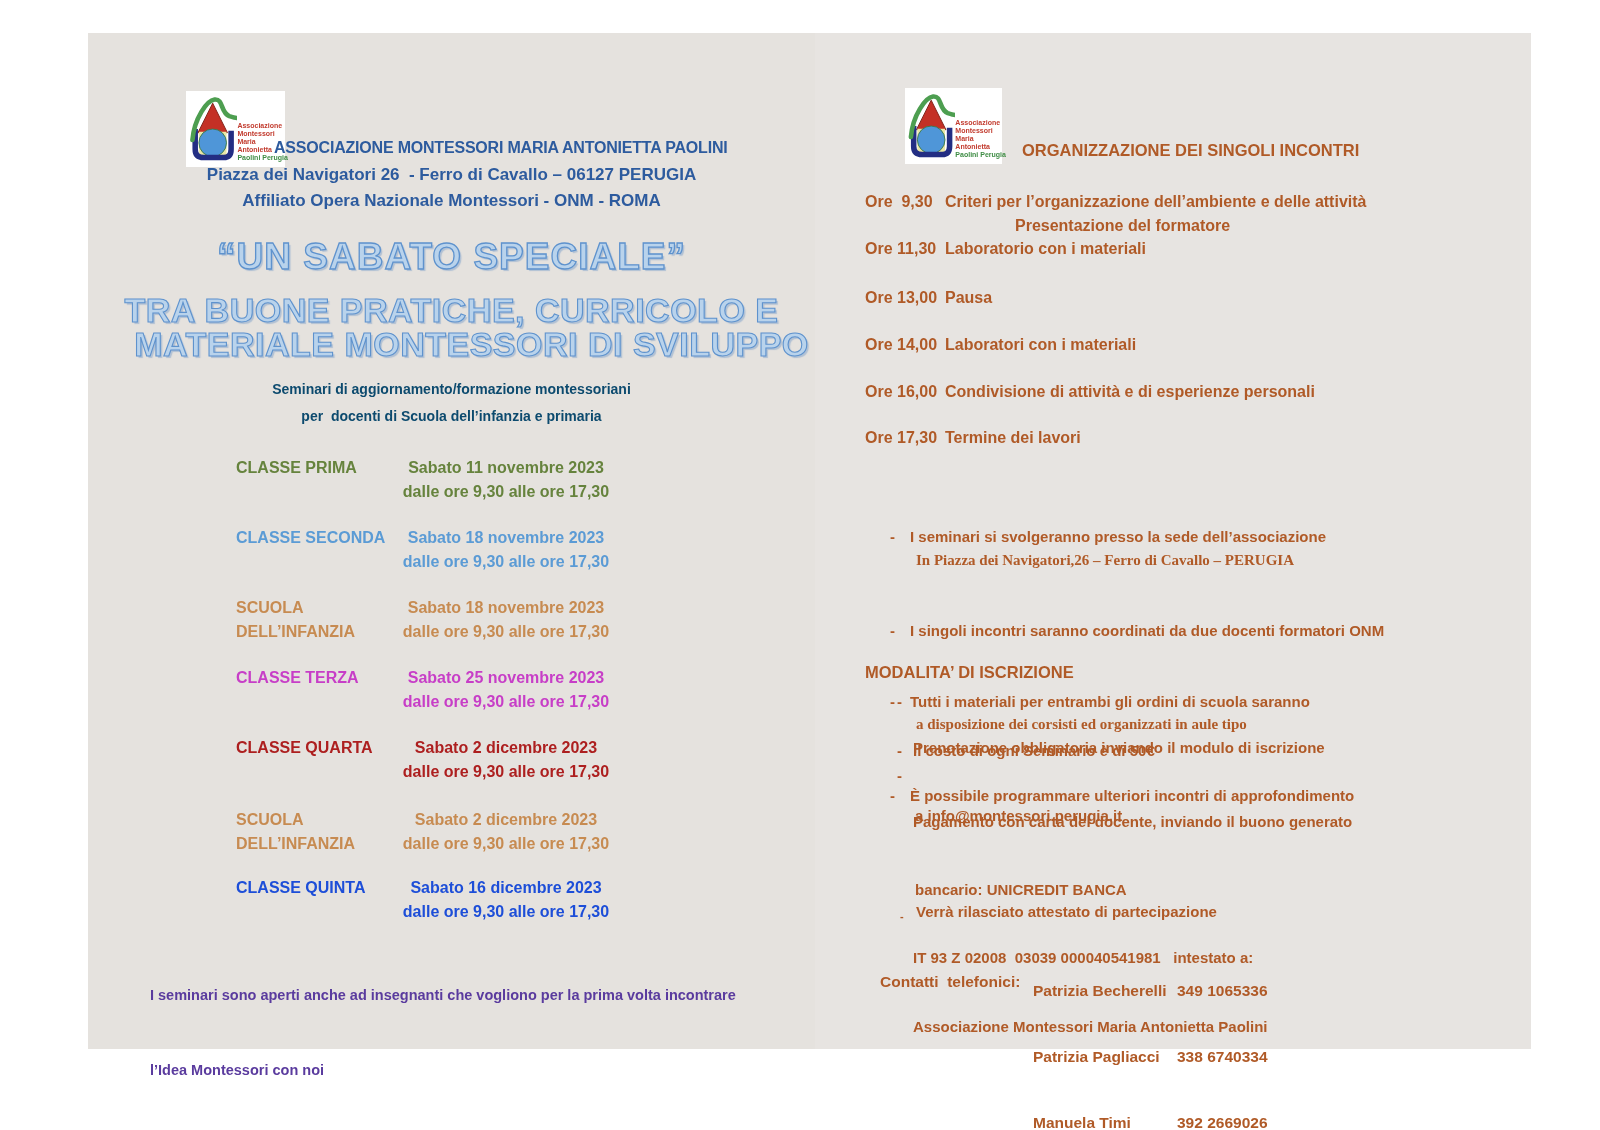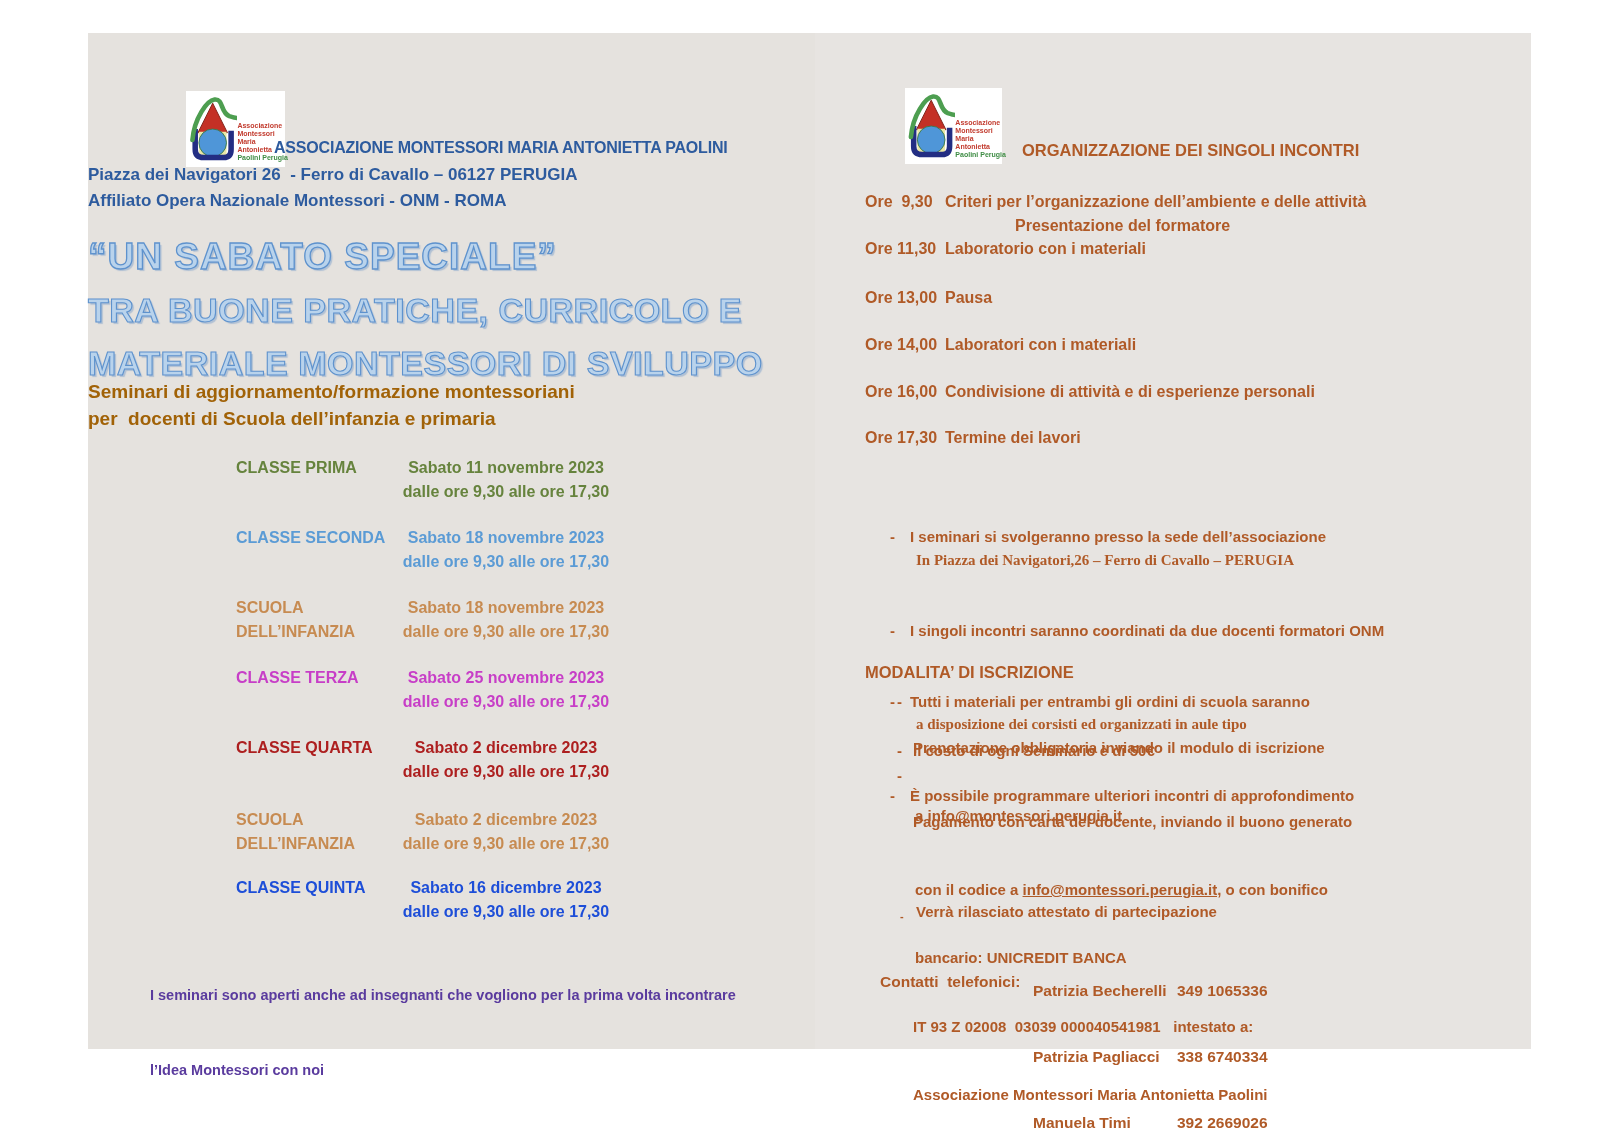--- a/index.html
+++ b/index.html
@@ -9,43 +9,43 @@
     font-family:"Liberation Sans", sans-serif;
     font-weight:bold;
     position:relative;
     overflow:hidden;
   }
   .page { position:absolute; top:33px; height:1016px; }
   #page-left  { left:88px;  width:727px; background:#e5e2de; }
   #page-right { left:815px; width:716px; background:#e7e4e1; }
 
   .abs { position:absolute; white-space:pre-wrap; }
-  .center { left:0; width:100%; text-align:left; }
+  .center { left:0; width:100%; text-align:center; }
 
   
   .hdr-blue { color:#2d5b9e; }
   .org-line1 { left:186px; top:106px; font-size:16px; letter-spacing:-0.2px; }
   .org-line2 { top:132px; font-size:17px; }
   .org-line3 { top:158px; font-size:17px; }
 
   .big-title {
     top:203px; font-size:37px; letter-spacing:1px;
     color:#b9d3ec;
     -webkit-text-stroke:1.3px #5e92cd;
     text-shadow:2px 2px 1px rgba(110,150,200,0.45);
   }
   .sub-title {
     font-size:34px; letter-spacing:0.5px;
     color:#b9d3ec;
     -webkit-text-stroke:1.1px #5e92cd;
     text-shadow:2px 2px 1px rgba(110,150,200,0.45);
   }
   .sub1 { top:258px; }
-  .sub2 { top:311px; }
-  .intro { font-size:19px; color:#a16207; }
+  .sub2 { top:292px;margin-left:20px; }
+  .intro { font-size:14px; color:#0c4a6e; }
   .intro1 { top:348px; }
   .intro2 { top:375px; }
 
   .sched-row { left:148px; display:flex; font-size:16px; line-height:24px; }
   .sched-label { width:150px; }
   .sched-dates { width:240px; text-align:center; }
 
   .footer-note { left:62px; top:900px; font-size:14.5px; line-height:25px; color:#5a3b9e; }
 
   
@@ -220,21 +220,20 @@
 
   <div class="abs orange enr-item" style="left:82px; top:707px">
     <div class="enr-dash">-</div>
     <div>Il costo di ogni Seminario è di 50€</div>
   </div>
 
   <div class="abs orange enr-item" style="left:82px; top:732px">
     <div class="enr-dash">-</div>
     <div>
       <div>Pagamento con carta del docente, inviando il buono generato</div>
-      <div class="hang"><span>con il codice a </span><span class="u">info@montessori.perugia.it,</span><span> o con bonifico</span></div>
       <div class="hang">bancario: UNICREDIT BANCA</div>
       <div>IT 93 Z 02008  03039 000040541981   intestato a:</div>
       <div>Associazione Montessori Maria Antonietta Paolini</div>
     </div>
   </div>
 
   <div class="abs orange enr-item" style="left:85px; top:868px">
     <div class="enr-dash" style="font-size:11px; padding-top:4px">-</div>
     <div>Verrà rilasciato attestato di partecipazione</div>
   </div>

